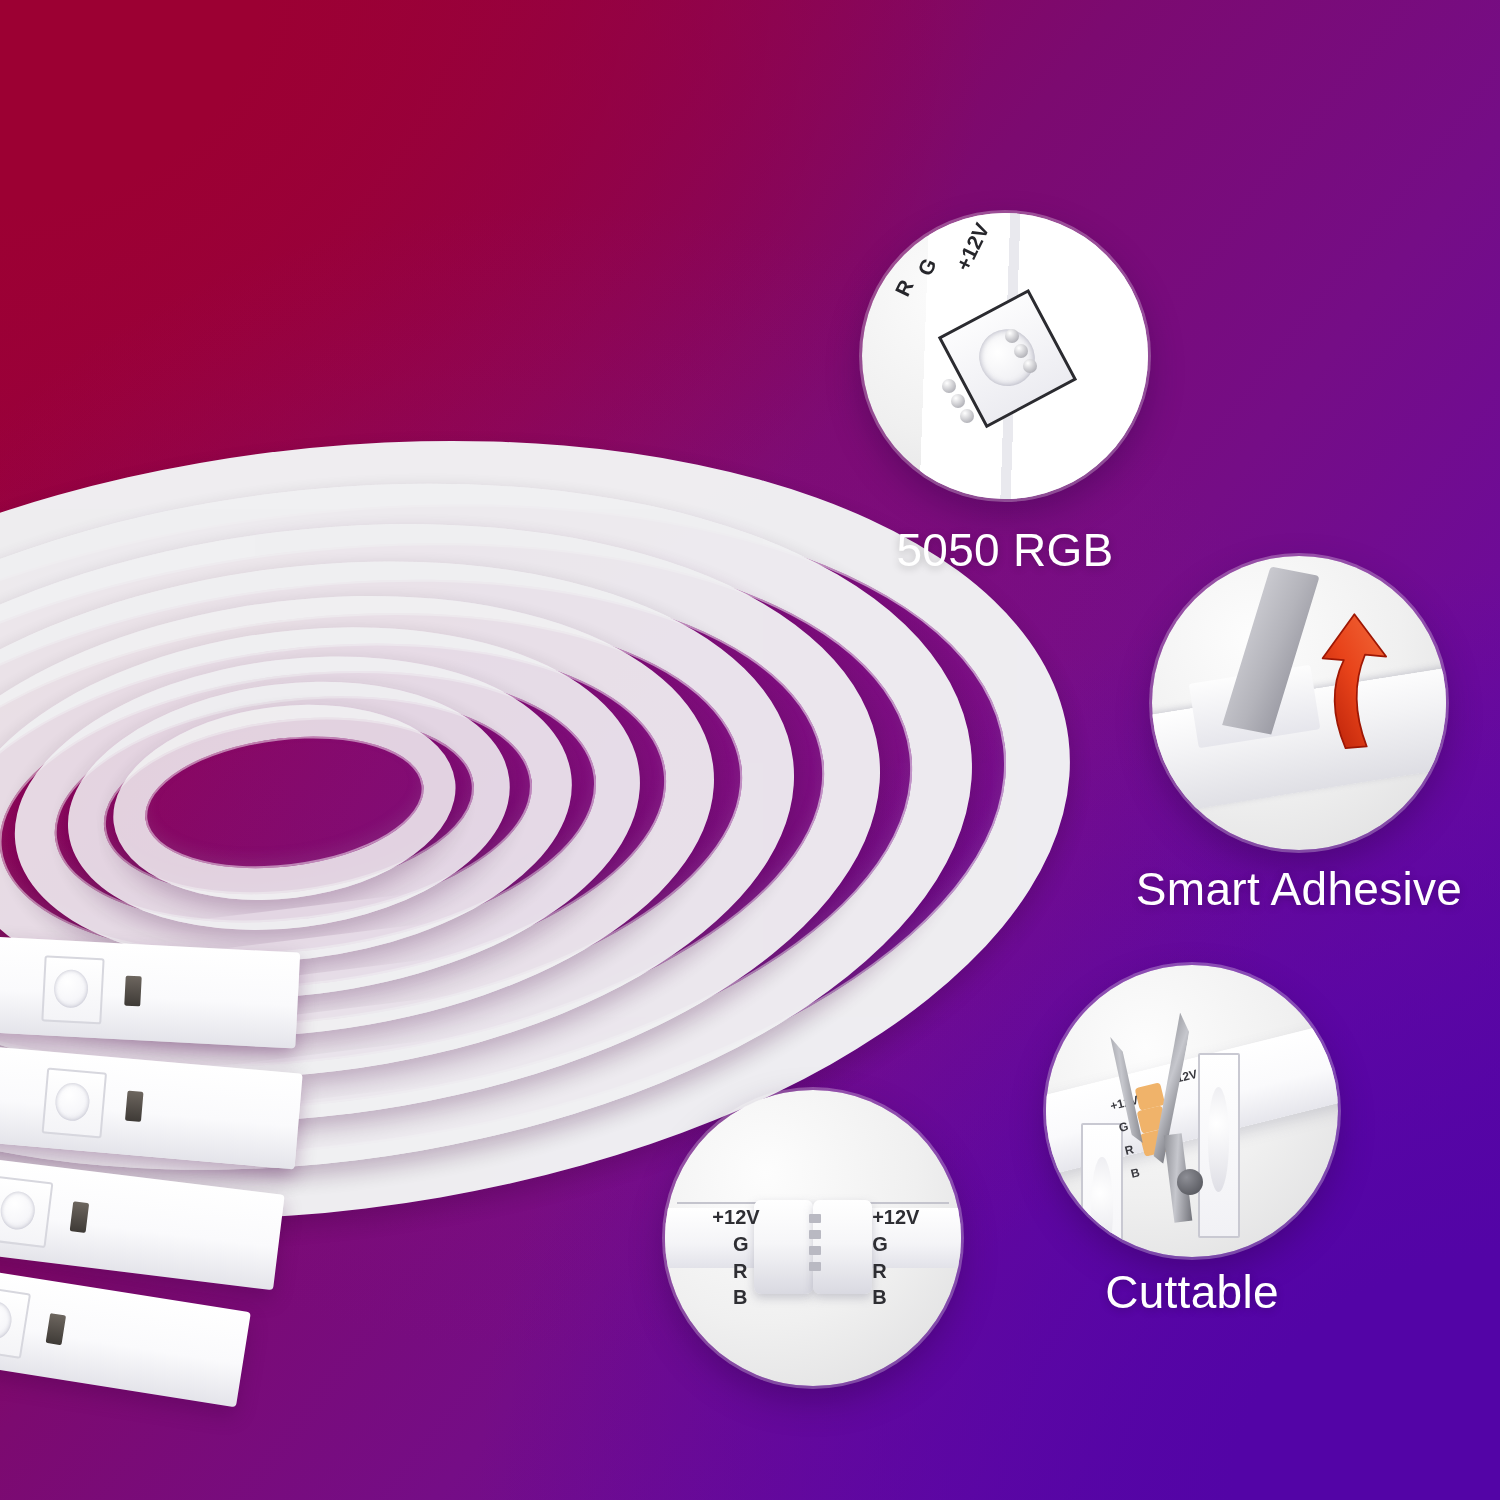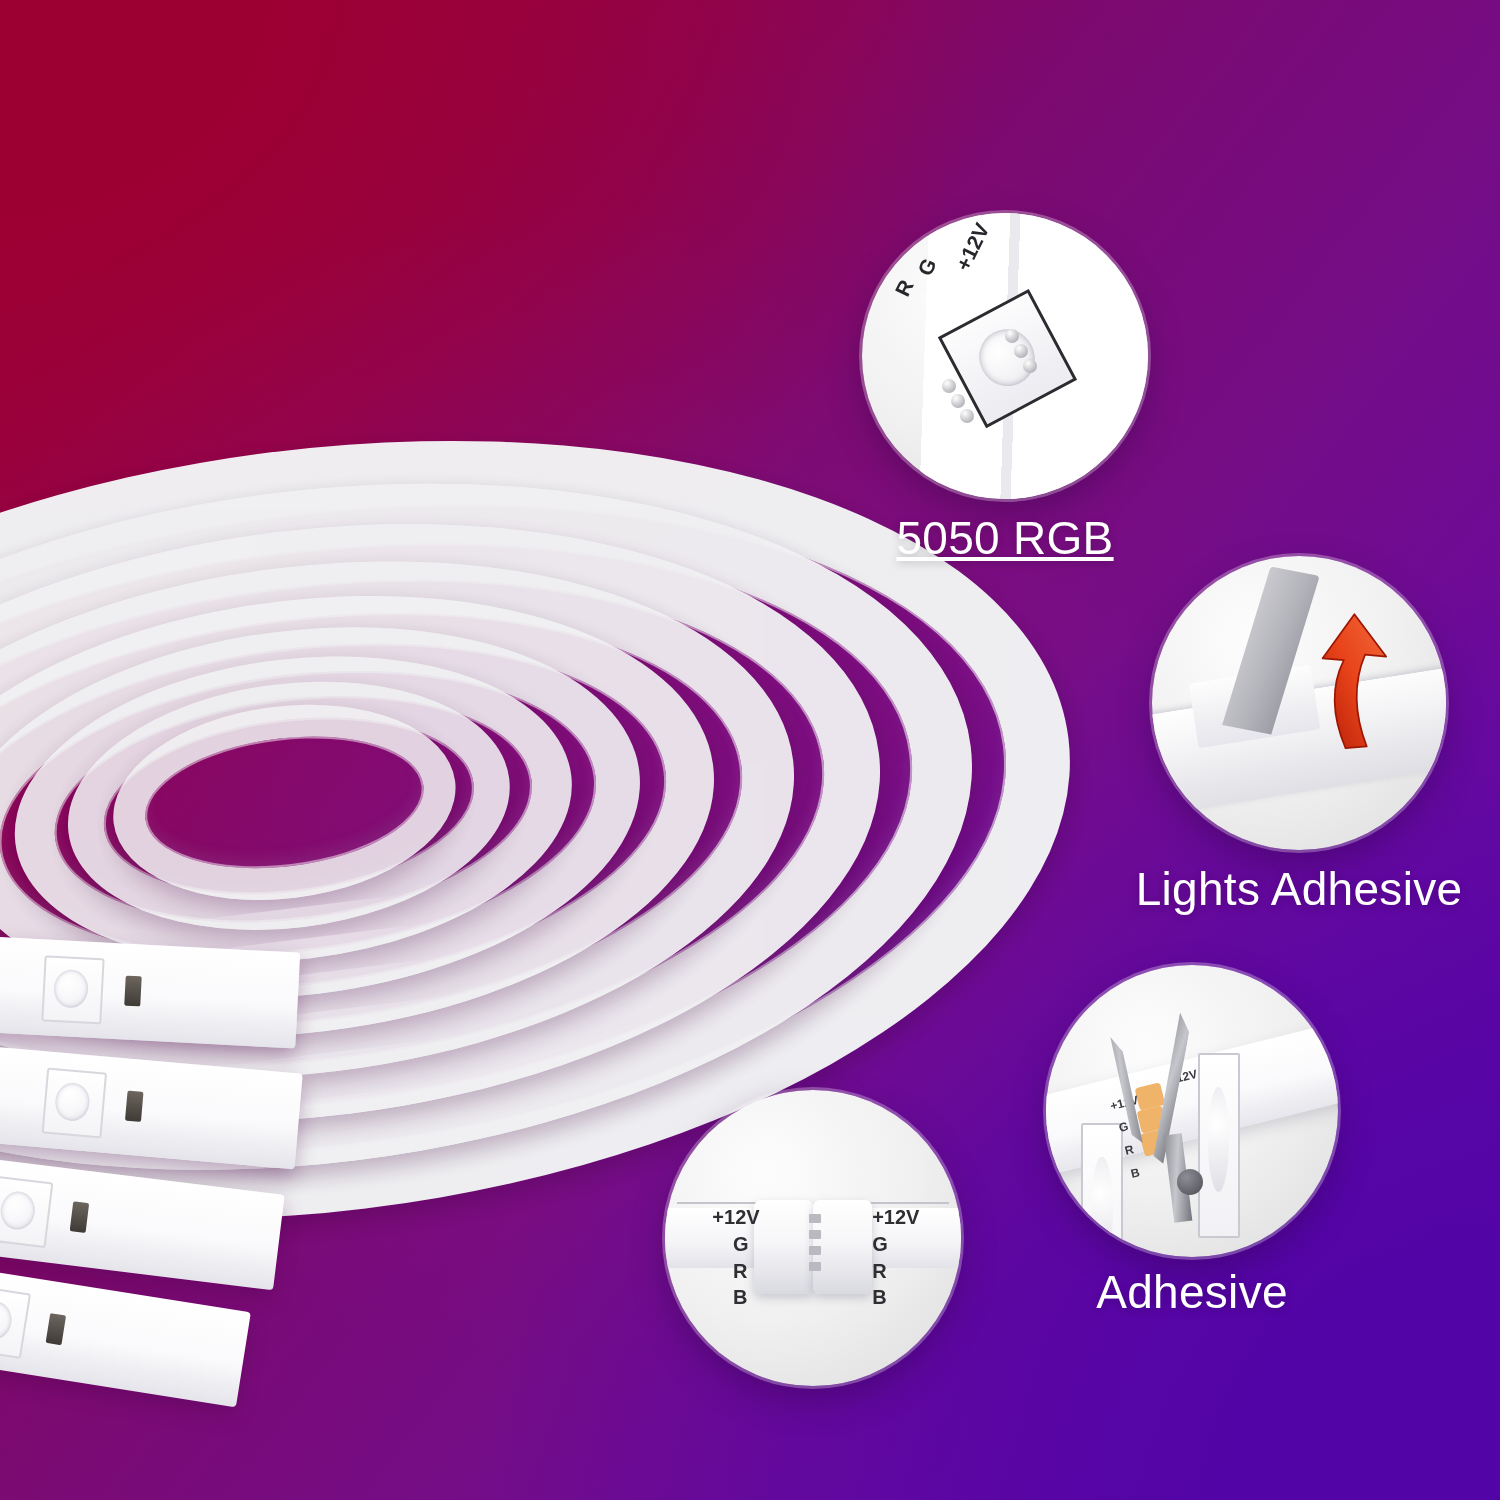--- a/index.html
+++ b/index.html
@@ -173,61 +173,61 @@
       <div class="b1-lbl" style="left:86px;top:22px;transform:rotate(-64deg);">+12V</div>
       <div class="b1-lbl" style="left:57px;top:42px;transform:rotate(-64deg);">G</div>
       <div class="b1-lbl" style="left:35px;top:63px;transform:rotate(-64deg);">R</div>
       <div class="b1-dots" style="left:143px;top:116px;"></div>
       <div class="b1-dots" style="left:152px;top:131px;"></div>
       <div class="b1-dots" style="left:161px;top:146px;"></div>
       <div class="b1-dots" style="left:80px;top:166px;"></div>
       <div class="b1-dots" style="left:89px;top:181px;"></div>
       <div class="b1-dots" style="left:98px;top:196px;"></div>
     </div>
-    <div class="clabel" style="top:298px;text-decoration:underline;">5050 RGB</div>
+    <div class="clabel" style="top:310px;">5050 RGB</div>
   </div>
 
   <div class="callout" style="left:1152px;top:556px;width:294px;height:340px;">
     <div class="bubble" style="left:0;top:0;width:294px;height:294px;">
       <div class="b2-base"></div>
       <div class="b2-peel2"></div>
       <div class="b2-peel"></div>
       <svg class="b2-arrow" viewBox="0 0 100 160">
         <defs>
           <linearGradient id="agrad" x1="0" y1="1" x2="1" y2="0">
             <stop offset="0%" stop-color="#b31c06"></stop>
             <stop offset="50%" stop-color="#e8431a"></stop>
             <stop offset="100%" stop-color="#f2693a"></stop>
           </linearGradient>
         </defs>
         <path d="M46 158 C 30 120, 30 86, 44 58 L 20 56 L 56 6 L 92 54 L 68 52 C 54 86, 56 120, 70 156 Z" fill="url(#agrad)" stroke="#9e1704" stroke-width="2" stroke-linejoin="round"></path>
       </svg>
     </div>
-    <div class="clabel" style="top:306px;">Lights Adhesive</div>
+    <div class="clabel" style="top:306px;">Smart Adhesive</div>
   </div>
 
   <div class="callout" style="left:1046px;top:965px;width:292px;height:340px;">
     <div class="bubble" style="left:0;top:0;width:292px;height:292px;">
       <div class="b3-strip"></div>
       <div class="b3-led" style="left:12%;top:54%;"></div>
       <div class="b3-led" style="left:52%;top:30%;"></div>
       <div class="b3-pad" style="left:31%;top:41%;transform:rotate(-14deg);"></div>
       <div class="b3-pad" style="left:32%;top:49%;transform:rotate(-14deg);"></div>
       <div class="b3-pad" style="left:33%;top:57%;transform:rotate(-14deg);"></div>
       <div class="b3-lbl" style="left:22%;top:45%;transform:rotate(-14deg);">+12V</div>
       <div class="b3-lbl" style="left:25%;top:53%;transform:rotate(-14deg);">G</div>
       <div class="b3-lbl" style="left:27%;top:61%;transform:rotate(-14deg);">R</div>
       <div class="b3-lbl" style="left:29%;top:69%;transform:rotate(-14deg);">B</div>
       <div class="b3-lbl" style="left:42%;top:36%;transform:rotate(-14deg);">+12V</div>
       <div class="b3-blade" style="left:39%;top:16%;width:7%;height:52%;transform:rotate(9deg);clip-path:polygon(40% 0,100% 12%,74% 100%,22% 96%);"></div>
       <div class="b3-blade" style="left:24%;top:24%;width:6%;height:38%;transform:rotate(-16deg);clip-path:polygon(55% 0,100% 16%,66% 100%,18% 90%);"></div>
       <div class="b3-blade" style="left:42%;top:58%;width:6%;height:30%;transform:rotate(-7deg);"></div>
       <div class="b3-pivot" style="left:45%;top:70%;"></div>
     </div>
-    <div class="clabel" style="top:300px;">Adhesive</div>
+    <div class="clabel" style="top:300px;">Cuttable</div>
   </div>
 
   <div class="callout" style="left:665px;top:1090px;width:296px;height:350px;">
     <div class="bubble" style="left:0;top:0;width:296px;height:296px;">
       <div class="b4-strip"></div>
       <div class="b4-line" style="left:4%;top:38%;width:30%;"></div>
       <div class="b4-line" style="left:66%;top:38%;width:30%;"></div>
       <div class="b4-conn" style="left:30%;top:37%;width:20%;height:32%;"></div>
       <div class="b4-conn" style="left:50%;top:37%;width:20%;height:32%;"></div>
       <div class="b4-pins" style="left:48.5%;top:42%;">

